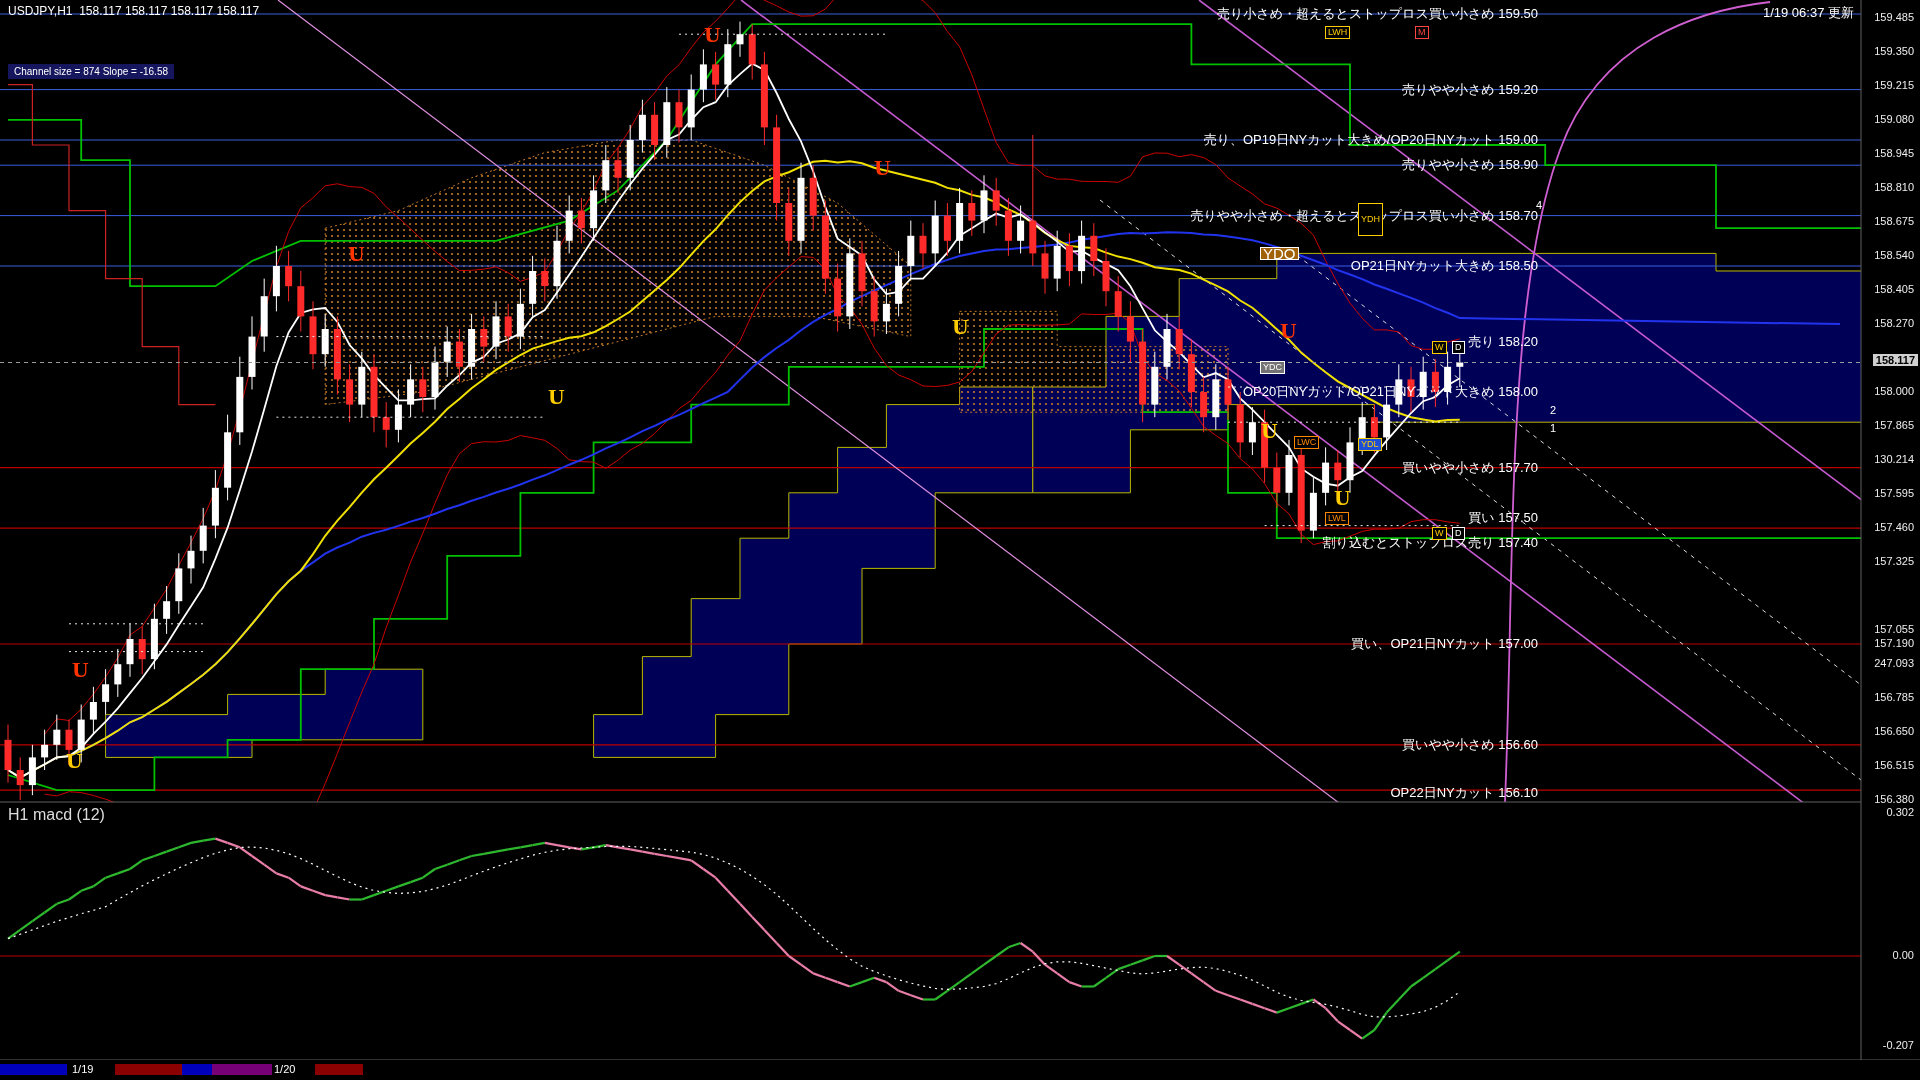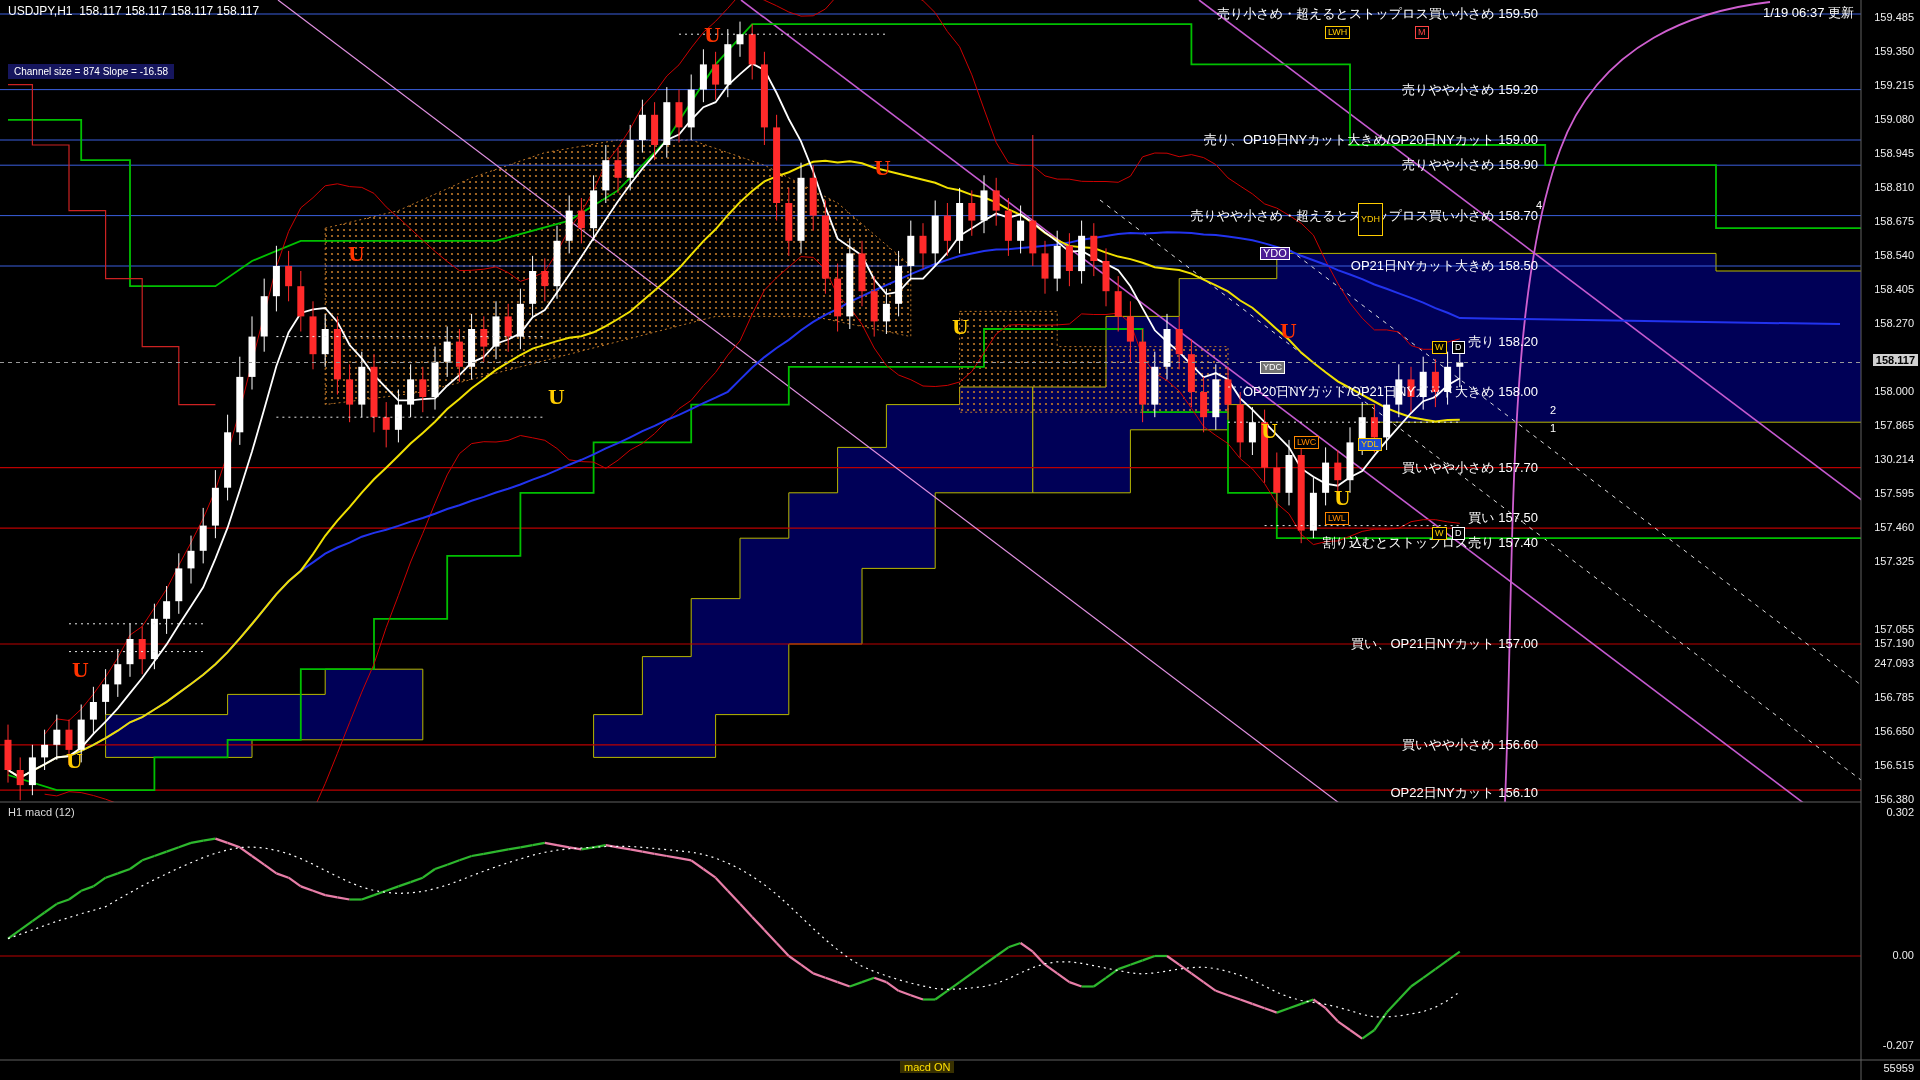--- a/index.html
+++ b/index.html
@@ -3,21 +3,21 @@
 <meta charset="utf-8">
 <style>
   html,body{margin:0;padding:0;background:#000;}
   body{font-family:"Liberation Sans","DejaVu Sans",sans-serif;}
   #root{position:relative;width:1920px;height:1080px;background:#000;overflow:hidden;}
   #svgwrap{position:absolute;left:0;top:0;width:1920px;height:1080px;}
   .syminfo{position:absolute;left:8px;top:4px;color:#fff;font-size:12px;white-space:pre;}
   .chip{position:absolute;left:8px;top:64px;background:#16165e;color:#fff;font-size:10px;padding:2px 6px;}
   .wm{position:absolute;left:60px;top:68px;color:#fdfdfd;font-size:56px;letter-spacing:2px;}
   .upd{position:absolute;right:66px;top:4px;color:#fff;font-size:13px;}
-  .macdlab{position:absolute;left:8px;top:806px;color:#ddd;font-size:11px;}
+  .macdlab{position:absolute;left:8px;top:806px;color:#ddd;font-size:16px;}
   .macdval{position:absolute;right:6px;color:#eee;font-size:11px;}
   .cur{position:absolute;right:2px;top:354px;background:#d0d0d0;color:#000;font-size:11px;font-weight:bold;padding:0 3px;z-index:6;}
   .macdon{position:absolute;left:900px;top:1061px;color:#ffe000;background:#383000;font-size:11px;padding:0 4px;}
   #strip{position:absolute;left:0;top:1060px;width:1920px;height:20px;background:#000;}
 </style>
 </head>
 <body>
 
 <div id="root">
   <div id="svgwrap"><svg width="1920" height="1080" viewBox="0 0 1920 1080" xmlns="http://www.w3.org/2000/svg">
@@ -444,20 +444,29 @@
   <div class="syminfo">USDJPY,H1  158.117 158.117 158.117 158.117</div>
   <div class="chip">Channel size = 874 Slope = -16.58</div>
   <div class="upd">1/19 06:37 更新</div>
   <div class="macdlab">H1 macd (12)</div>
   <div class="cur">158.117</div>
   <div class="macdval" style="top:806px">0.302</div>
   <div class="macdval" style="top:949px">0.00</div>
   <div class="macdval" style="top:1039px">-0.207</div>
   <div class="macdval" style="top:1062px">55959</div>
   <div class="macdon">macd ON</div>
+  <div id="strip">
+      <div style="position: absolute; left: 0px; top: 4px; width: 67px; height: 11px; background: rgb(0, 0, 187);"></div>
+      <div style="position: absolute; left: 115px; top: 4px; width: 67px; height: 11px; background: rgb(139, 0, 0);"></div>
+      <div style="position: absolute; left: 182px; top: 4px; width: 30px; height: 11px; background: rgb(0, 0, 187);"></div>
+      <div style="position: absolute; left: 212px; top: 4px; width: 60px; height: 11px; background: rgb(119, 0, 119);"></div>
+      <div style="position: absolute; left: 315px; top: 4px; width: 48px; height: 11px; background: rgb(139, 0, 0);"></div>
+      <div style="position: absolute; left: 72px; top: 3px; color: rgb(255, 255, 255); font-size: 11px;">1/19</div>
+      <div style="position: absolute; left: 274px; top: 3px; color: rgb(255, 255, 255); font-size: 11px;">1/20</div>
+    </div>
 <div style="position: absolute; right: 382px; top: 5px; color: rgb(255, 255, 255); font-size: 13px; white-space: nowrap; z-index: 4;">売り小さめ・超えるとストップロス買い小さめ 159.50</div>
     <div style="position: absolute; right: 382px; top: 80.6px; color: rgb(255, 255, 255); font-size: 13px; white-space: nowrap; z-index: 4;">売りやや小さめ 159.20</div>
     <div style="position: absolute; right: 382px; top: 131px; color: rgb(255, 255, 255); font-size: 13px; white-space: nowrap; z-index: 4;">売り、OP19日NYカット大きめ/OP20日NYカット 159.00</div>
     <div style="position: absolute; right: 382px; top: 156.2px; color: rgb(255, 255, 255); font-size: 13px; white-space: nowrap; z-index: 4;">売りやや小さめ 158.90</div>
     <div style="position: absolute; right: 382px; top: 206.6px; color: rgb(255, 255, 255); font-size: 13px; white-space: nowrap; z-index: 4;">売りやや小さめ・超えるとストップロス買い小さめ 158.70</div>
     <div style="position: absolute; right: 382px; top: 257px; color: rgb(255, 255, 255); font-size: 13px; white-space: nowrap; z-index: 4;">OP21日NYカット大きめ 158.50</div>
     <div style="position: absolute; right: 382px; top: 332.6px; color: rgb(255, 255, 255); font-size: 13px; white-space: nowrap; z-index: 4;">売り 158.20</div>
     <div style="position: absolute; right: 382px; top: 383px; color: rgb(255, 255, 255); font-size: 13px; white-space: nowrap; z-index: 4;">OP20日NYカット/OP21日NYカット大きめ 158.00</div>
     <div style="position: absolute; right: 382px; top: 458.6px; color: rgb(255, 255, 255); font-size: 13px; white-space: nowrap; z-index: 4;">買いやや小さめ 157.70</div>
     <div style="position: absolute; right: 382px; top: 509px; color: rgb(255, 255, 255); font-size: 13px; white-space: nowrap; z-index: 4;">買い 157.50</div>
@@ -484,21 +493,21 @@
     <div style="position: absolute; right: 6px; top: 589.12px; color: rgb(238, 238, 238); font-size: 11px; z-index: 3; margin-top: 48px;">157.190</div>
     <div style="position: absolute; right: 6px; top: 623.14px; color: rgb(238, 238, 238); font-size: 11px; z-index: 3;">157.055</div>
     <div style="position: absolute; right: 6px; top: 657.16px; color: rgb(238, 238, 238); font-size: 11px; z-index: 3;">247.093</div>
     <div style="position: absolute; right: 6px; top: 691.18px; color: rgb(238, 238, 238); font-size: 11px; z-index: 3;">156.785</div>
     <div style="position: absolute; right: 6px; top: 725.2px; color: rgb(238, 238, 238); font-size: 11px; z-index: 3;">156.650</div>
     <div style="position: absolute; right: 6px; top: 759.22px; color: rgb(238, 238, 238); font-size: 11px; z-index: 3;">156.515</div>
     <div style="position: absolute; right: 6px; top: 793.24px; color: rgb(238, 238, 238); font-size: 11px; z-index: 3;">156.380</div>
     <div style="position: absolute; left: 1325px; top: 26px; border: 1px solid rgb(255, 204, 0); color: rgb(255, 204, 0); font-size: 9px; line-height: 11px; padding: 0px 2px; background: rgb(0, 0, 0); z-index: 5;">LWH</div>
     <div style="position: absolute; left: 1415px; top: 26px; border: 1px solid rgb(255, 68, 68); color: rgb(255, 68, 68); font-size: 9px; line-height: 11px; padding: 0px 2px; background: rgb(0, 0, 0); z-index: 5;">M</div>
     <div style="position: absolute; left: 1358px; top: 203px; border: 1px solid rgb(255, 204, 0); color: rgb(255, 204, 0); font-size: 9px; line-height: 11px; padding: 10px 2px; background: rgb(0, 0, 0); z-index: 5;">YDH</div>
-    <div style="position: absolute; left: 1260px; top: 247px; border: 1px solid rgb(255, 255, 255); color: rgb(255, 255, 255); font-size: 11px; line-height: 11px; padding: 0px 2px; background: #4c1d95; z-index: 5;">YDO</div>
+    <div style="position: absolute; left: 1260px; top: 247px; border: 1px solid rgb(255, 255, 255); color: rgb(255, 255, 255); font-size: 15px; line-height: 11px; padding: 0px 2px; background: #a16207; z-index: 5;">YDO</div>
     <div style="position: absolute; left: 1432px; top: 341px; border: 1px solid rgb(255, 204, 0); color: rgb(255, 204, 0); font-size: 9px; line-height: 11px; padding: 0px 2px; background: rgb(0, 0, 0); z-index: 5;">W</div>
     <div style="position: absolute; left: 1452px; top: 341px; border: 1px solid rgb(255, 255, 255); color: rgb(255, 255, 255); font-size: 9px; line-height: 11px; padding: 0px 2px; background: rgb(0, 0, 0); z-index: 5;">D</div>
     <div style="position: absolute; left: 1260px; top: 361px; border: 1px solid rgb(255, 255, 255); color: rgb(255, 255, 255); font-size: 9px; line-height: 11px; padding: 0px 2px; background: #737373; z-index: 5;">YDC</div>
     <div style="position: absolute; left: 1294px; top: 436px; border: 1px solid rgb(255, 136, 0); color: rgb(255, 136, 0); font-size: 9px; line-height: 11px; padding: 0px 2px; background: rgb(0, 0, 0); z-index: 5;">LWC</div>
     <div style="position: absolute; left: 1358px; top: 438px; border: 1px solid rgb(255, 204, 0); color: rgb(255, 204, 0); font-size: 9px; line-height: 11px; padding: 0px 2px; background: #1d4ed8; z-index: 5;">YDL</div>
     <div style="position: absolute; left: 1325px; top: 512px; border: 1px solid rgb(255, 136, 0); color: rgb(255, 136, 0); font-size: 9px; line-height: 11px; padding: 0px 2px; background: rgb(0, 0, 0); z-index: 5;">LWL</div>
     <div style="position: absolute; left: 1432px; top: 527px; border: 1px solid rgb(255, 204, 0); color: rgb(255, 204, 0); font-size: 9px; line-height: 11px; padding: 0px 2px; background: rgb(0, 0, 0); z-index: 5;">W</div>
     <div style="position: absolute; left: 1452px; top: 527px; border: 1px solid rgb(255, 255, 255); color: rgb(255, 255, 255); font-size: 9px; line-height: 11px; padding: 0px 2px; background: rgb(0, 0, 0); z-index: 5;">D</div>
     <div style="position: absolute; left: 704px; top: 24px; color: rgb(255, 51, 0); font-size: 19px; font-weight: bold; font-family: &quot;DejaVu Serif&quot;, serif; z-index: 5;">U</div>
     <div style="position: absolute; left: 348px; top: 243px; color: rgb(255, 51, 0); font-size: 19px; font-weight: bold; font-family: &quot;DejaVu Serif&quot;, serif; z-index: 5;">U</div>

